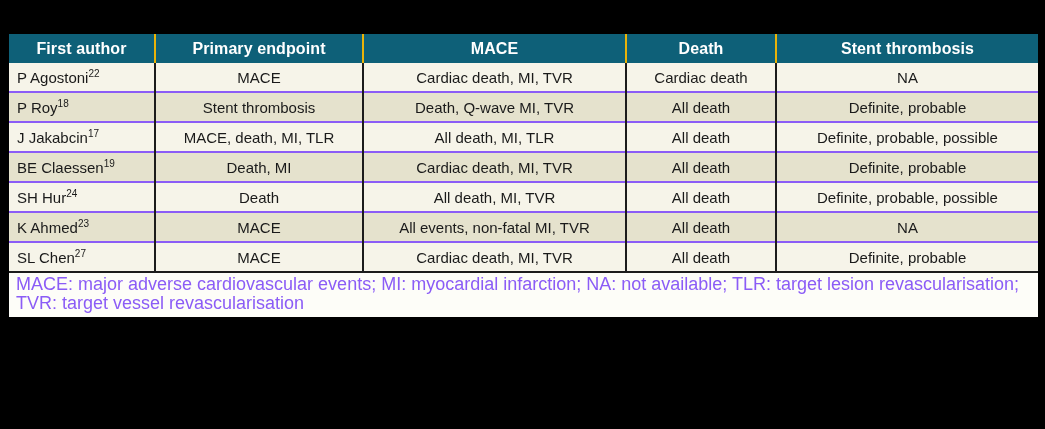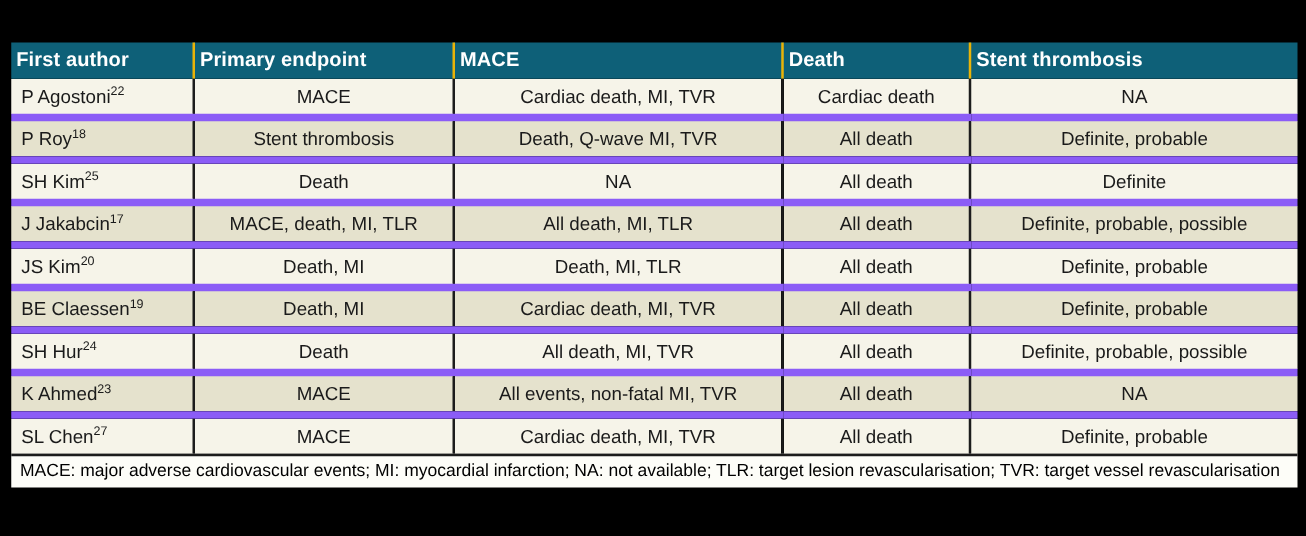--- a/index.html
+++ b/index.html
@@ -31,21 +31,21 @@
   col.c3 { width: 263px; }
   col.c4 { width: 150px; }
   col.c5 { width: 262px; }
   thead th {
     background: #0e6078;
     color: #ffffff;
     font-size: 16px;
     font-weight: bold;
     height: 29px;
     padding: 0 4px;
-    text-align: left;
+    text-align: center;
     letter-spacing: 0.1px;
     margin-top: 36px;
   }
   thead th + th {
     border-left: 2px solid #eab308;
   }
   tbody tr {
     background: #f6f4e9;
   }
   tbody tr:nth-child(even) {
@@ -57,37 +57,37 @@
     height: 28px;
     padding: 0 5px;
     text-align: center;
     white-space: nowrap;
     overflow: hidden;
   }
   tbody td + td {
     border-left: 2px solid #1c1c1c;
   }
   tbody tr + tr td {
-    border-top: 6px solid #8b5cf6;
+    border-top: 2px solid #8b5cf6;
   }
   td.c-author {
     text-align: left;
     padding-left: 8px;
   }
   sup.ref {
     font-size: 10px;
     line-height: 0;
     vertical-align: super;
     letter-spacing: 0;
   }
   .footnote {
     background: #fdfdf8;
     border-top: 2px solid #1c1c1c;
-    color: #000000;
-    font-size: 14px;
+    color: #8b5cf6;
+    font-size: 18px;
     line-height: 19px;
     padding: 2px 7px 4px 7px;
   }
 </style>
 </head>
 <body>
 
 <div class="frame">
   <table>
     <colgroup>
@@ -115,39 +115,25 @@
     <td class="c-st">NA</td>
   </tr>
         <tr>
     <td class="c-author"><span class="author-name">P Roy</span><sup class="ref">18</sup></td>
     <td class="c-pe">Stent thrombosis</td>
     <td class="c-mace">Death, Q-wave MI, TVR</td>
     <td class="c-death">All death</td>
     <td class="c-st">Definite, probable</td>
   </tr>
         <tr>
-    <td class="c-author"><span class="author-name">SH Kim</span><sup class="ref">25</sup></td>
-    <td class="c-pe">Death</td>
-    <td class="c-mace">NA</td>
-    <td class="c-death">All death</td>
-    <td class="c-st">Definite</td>
-  </tr>
-        <tr>
     <td class="c-author"><span class="author-name">J Jakabcin</span><sup class="ref">17</sup></td>
     <td class="c-pe">MACE, death, MI, TLR</td>
     <td class="c-mace">All death, MI, TLR</td>
     <td class="c-death">All death</td>
     <td class="c-st">Definite, probable, possible</td>
-  </tr>
-        <tr>
-    <td class="c-author"><span class="author-name">JS Kim</span><sup class="ref">20</sup></td>
-    <td class="c-pe">Death, MI</td>
-    <td class="c-mace">Death, MI, TLR</td>
-    <td class="c-death">All death</td>
-    <td class="c-st">Definite, probable</td>
   </tr>
         <tr>
     <td class="c-author"><span class="author-name">BE Claessen</span><sup class="ref">19</sup></td>
     <td class="c-pe">Death, MI</td>
     <td class="c-mace">Cardiac death, MI, TVR</td>
     <td class="c-death">All death</td>
     <td class="c-st">Definite, probable</td>
   </tr>
         <tr>
     <td class="c-author"><span class="author-name">SH Hur</span><sup class="ref">24</sup></td>

